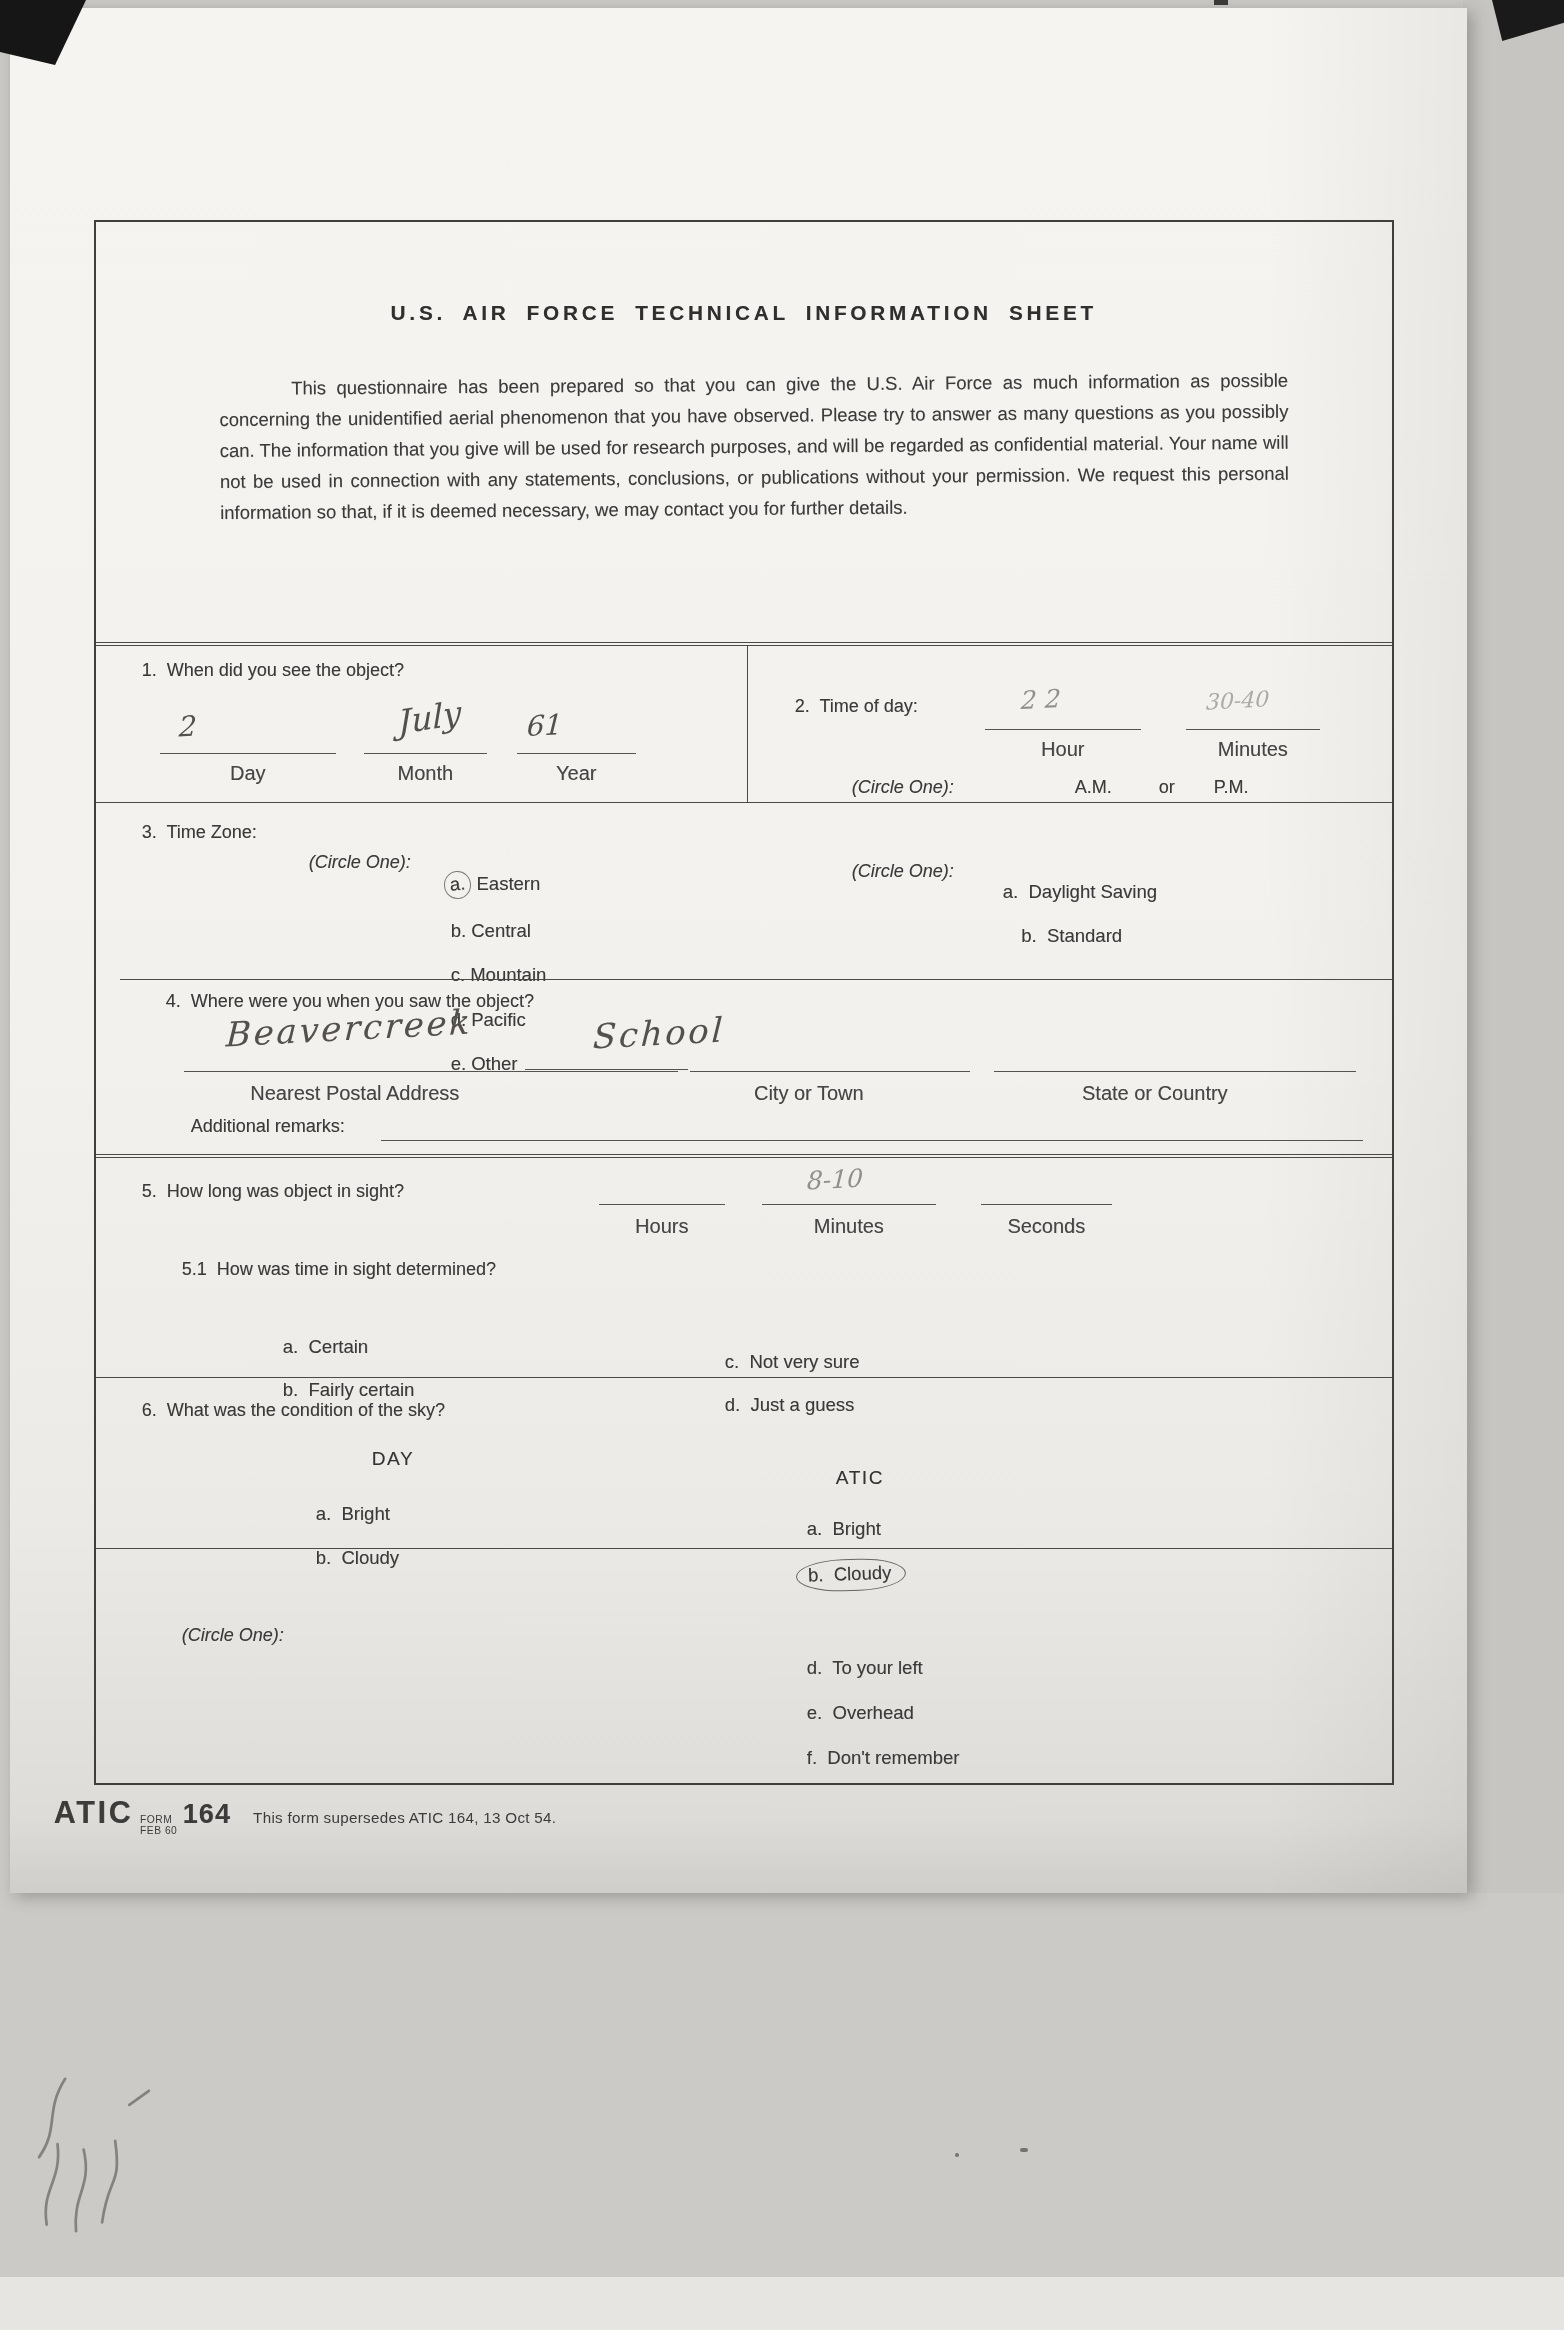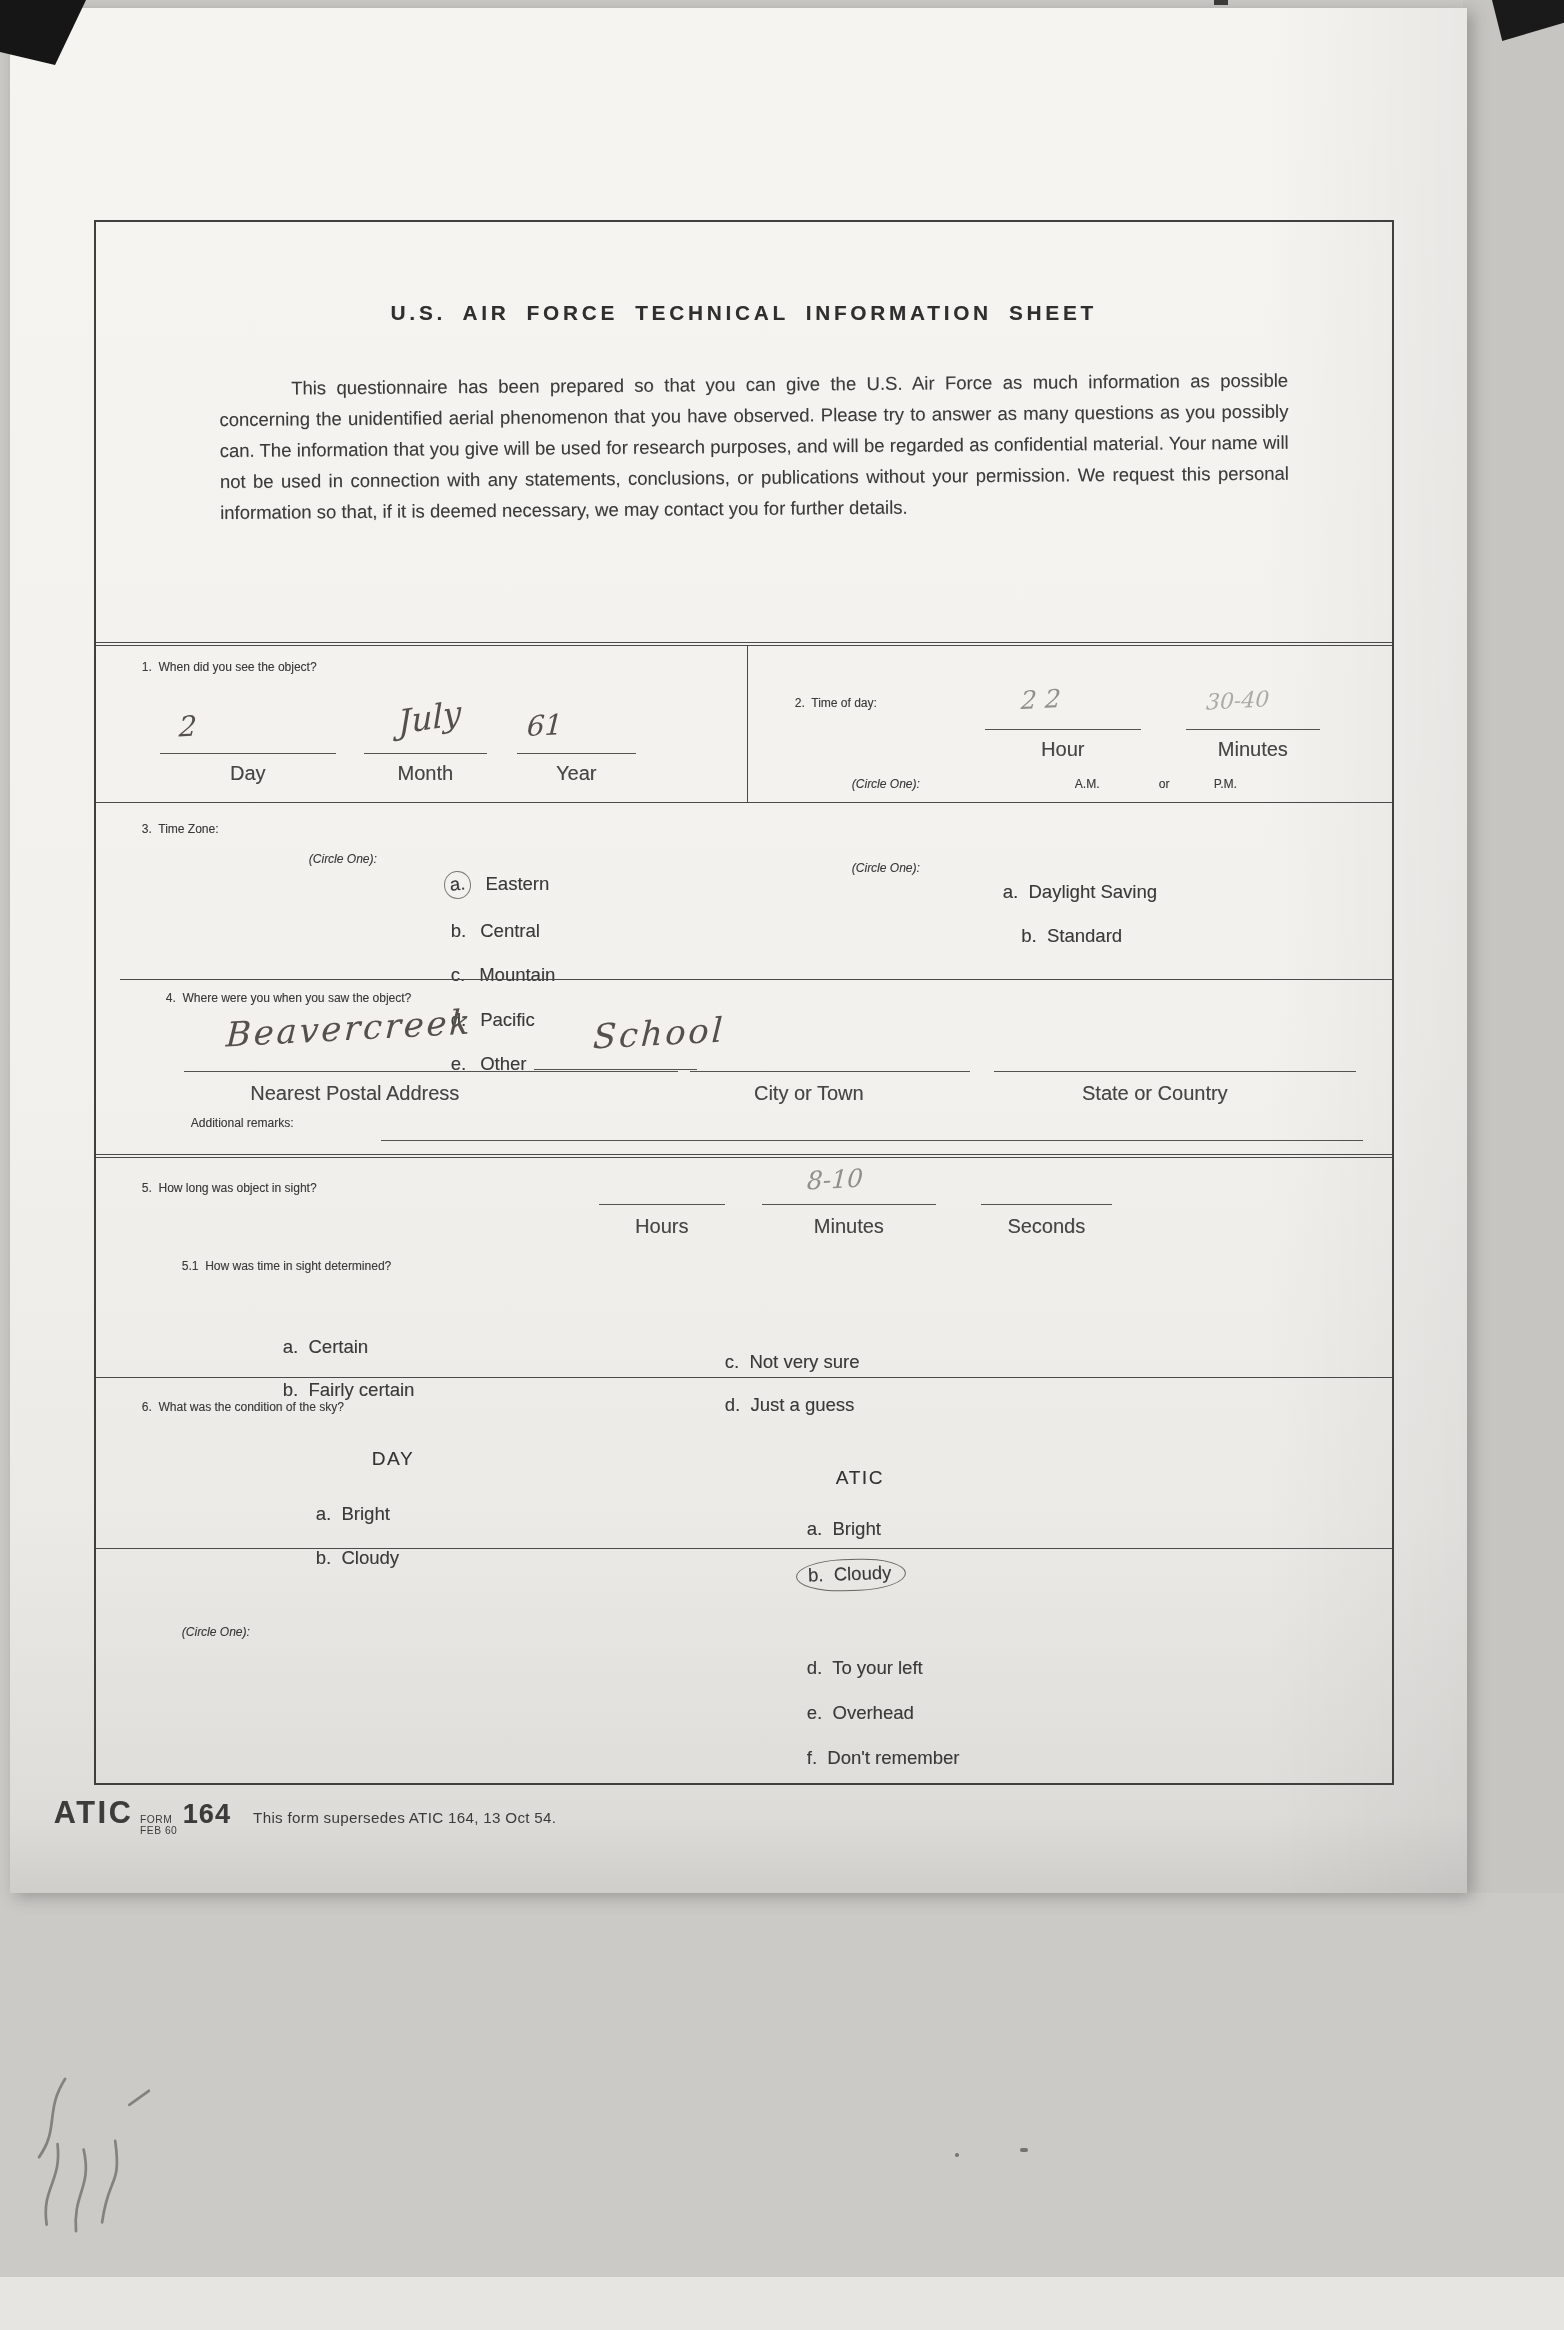--- a/index.html
+++ b/index.html
@@ -36,21 +36,21 @@
   .row1{height:160px;}
   .row3{height:177px;}
   .row4{height:175px;margin-left:24px;}
   .row5{height:223px;}
   .row6{height:171px;}
   .row7{height:235px;}
   .vdiv{position:absolute;left:651px;top:0;bottom:0;width:1.6px;background:#4a4a48;}
 
   .txt{position:absolute;white-space:pre;color:#3a3a3a;
        text-shadow:0.3px 0.3px 0.4px rgba(58,58,58,.35);}
-  .q{font-size:12px;}
+  .q{font-size:18px;}
   .small{font-size:20px;color:#454545;}
   .it{font-style:italic;}
   .ctr{text-align:center;}
   .title{position:absolute;top:79px;left:0;width:100%;text-align:center;
          font-size:20.7px;font-weight:bold;letter-spacing:3.8px;word-spacing:7.6px;color:#2f2f2f;
          text-shadow:0.3px 0.3px 0.5px rgba(47,47,47,.4);}
   .intro{position:absolute;left:123px;top:151px;width:1069px;font-size:18.5px;line-height:31px;
          text-indent:72px;text-align:justify;color:#3b3b3b;transform:rotate(-0.45deg);
          transform-origin:left top;text-shadow:0.3px 0.3px 0.4px rgba(58,58,58,.3);}
   .uline{position:absolute;height:0;border-bottom:1.6px solid #55534f;}
@@ -58,21 +58,21 @@
       white-space:pre;transform:rotate(-3deg) skewX(-6deg);}
   .hw.pencil{color:#8f8f8b;}
   .hw.faint{color:#aaaaa6;}
   .opts div{font-size:18.5px;white-space:pre;color:#3a3a3a;
             text-shadow:0.3px 0.3px 0.4px rgba(58,58,58,.35);}
   .zitem{font-size:18.5px;line-height:24.5px;white-space:pre;color:#3a3a3a;
          text-shadow:0.3px 0.3px 0.4px rgba(58,58,58,.35);}
   .zkey{display:inline-block;}
   .zkey.circled{border:1.6px solid rgba(82,82,78,.75);border-radius:50%;
                 padding:0 4.9px 1.6px 4.9px;margin-left:-6.5px;transform:rotate(-5deg);}
-  .ztext{margin-left:14px;}
+  .ztext{margin-left:5px;}
   .other-line{display:inline-block;width:163px;border-bottom:1.6px solid #55534f;
               margin-left:7.6px;vertical-align:baseline;}
   .ellipse{display:inline-block;border:1.6px solid rgba(70,70,66,.8);
            border-radius:50%/58%;padding:1.6px 14px 4.4px 11px;margin:-4.4px 0 0 -11px;
            transform:rotate(-2deg);}
   .hdr{font-size:19px;letter-spacing:1.6px;color:#333;}
   .footer{position:absolute;left:44px;top:1787px;display:flex;align-items:baseline;
           color:#3b3b3b;}
   .f-atic{font-size:30.5px;letter-spacing:2.7px;font-weight:bold;color:#3c3c3a;
           text-shadow:0.3px 0.3px 0.5px rgba(60,60,58,.4);}

